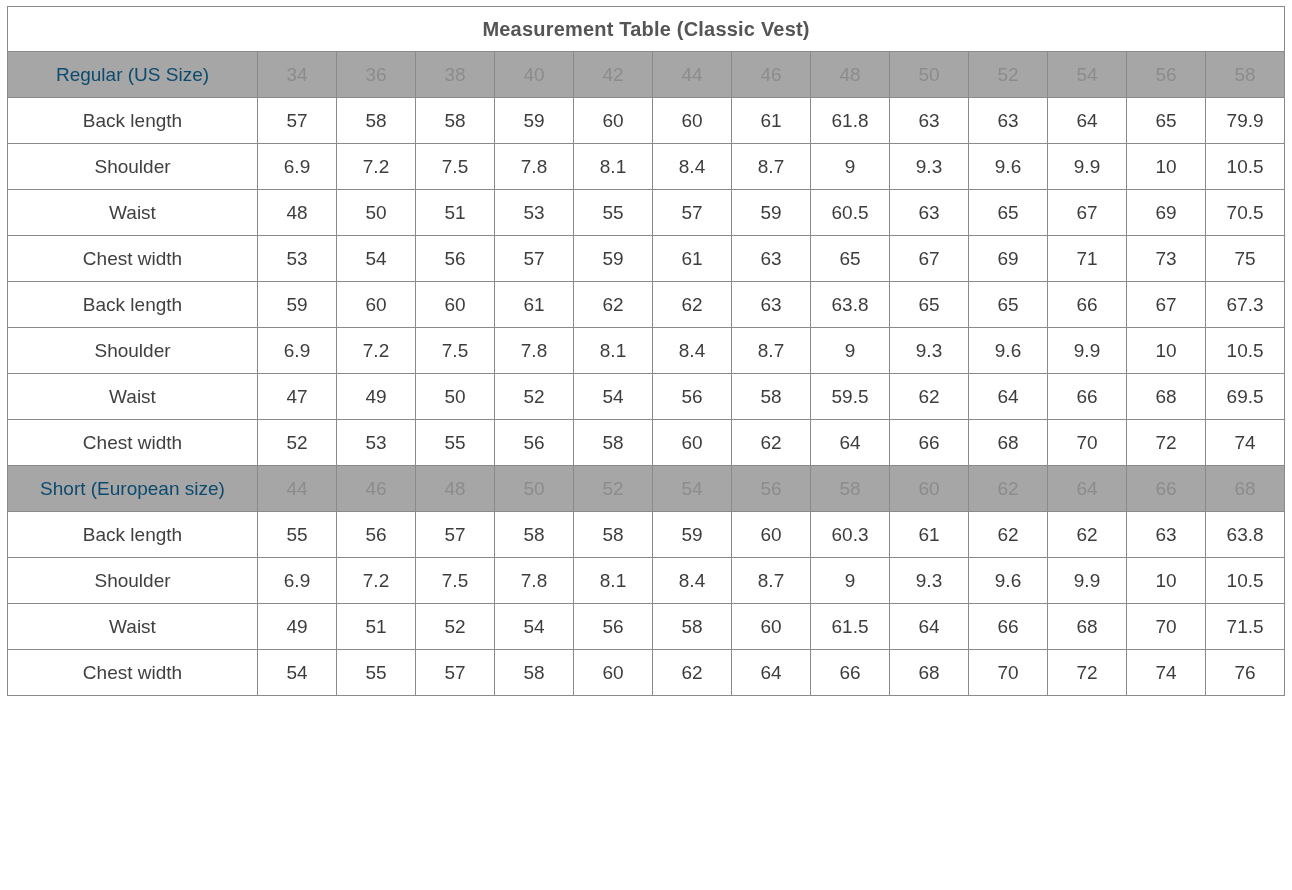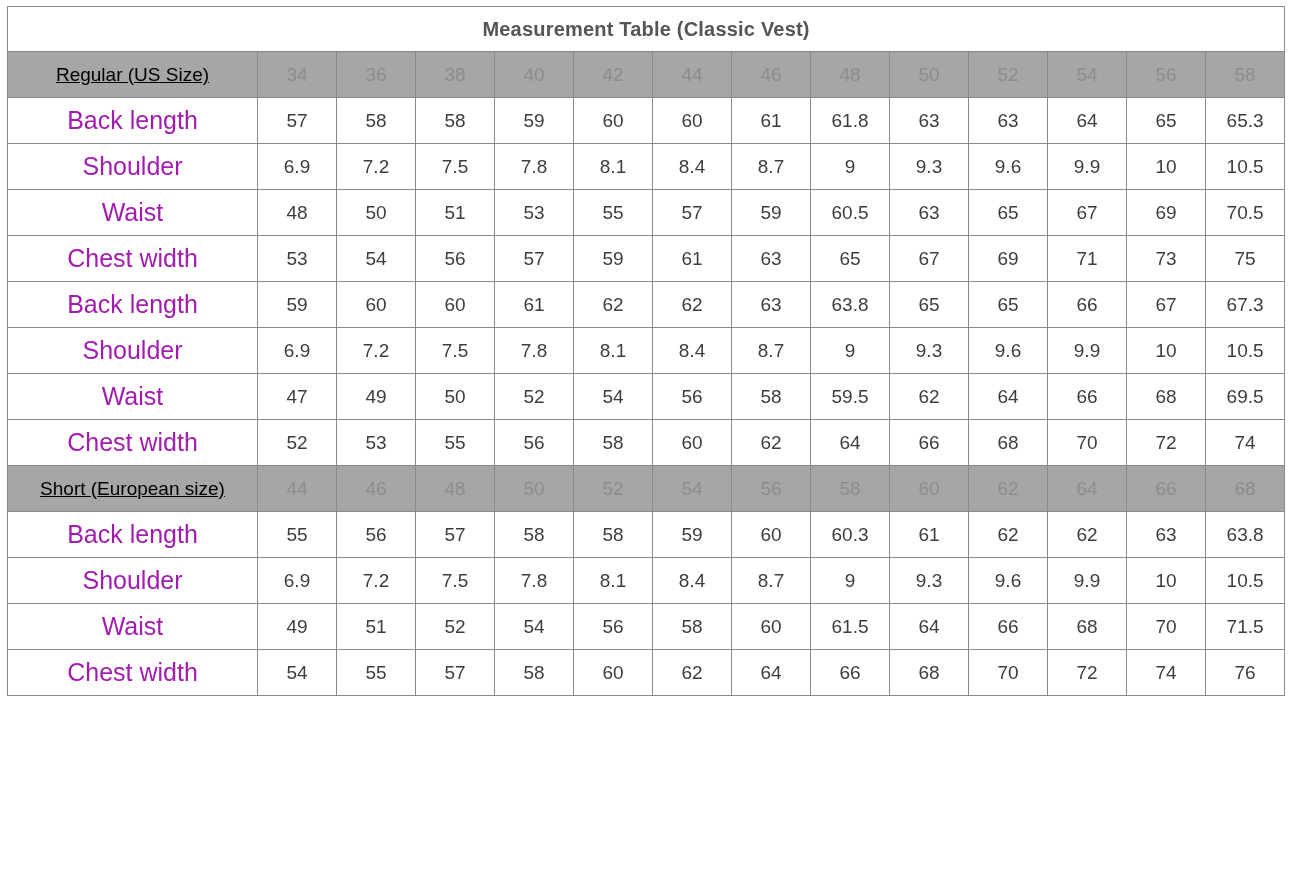--- a/index.html
+++ b/index.html
@@ -46,33 +46,32 @@
   }
   
   tr.size-row td {
     height: 45px;
     background: #a6a6a6;
     color: #8c8c8c;
     font-size: 19px;
   }
   tr.size-row td.label {
     font-size: 19px;
-    color: #000000;
-    text-decoration: underline;
+    color: #0c4a6e;
   }
   
   tr.data-row td {
     height: 45px;
     background: #ffffff;
     color: #3d3d3d;
     font-size: 19px;
   }
   tr.data-row td.label {
-    font-size: 25px;
-    color: #a21caf;
+    font-size: 19px;
+    color: #404040;
   }
   col.label-col { width: 250px; }
   col.val-col { width: 79px; }
 </style>
 </head>
 <body>
 
 <div id="page">
   <table class="measurement-table">
     <colgroup>
@@ -120,21 +119,21 @@
           <td>58</td>
           <td>59</td>
           <td>60</td>
           <td>60</td>
           <td>61</td>
           <td>61.8</td>
           <td>63</td>
           <td>63</td>
           <td>64</td>
           <td>65</td>
-          <td>65.3</td>
+          <td>79.9</td>
         </tr>
         <tr class="data-row">
           <td class="label">Shoulder</td>
           <td>6.9</td>
           <td>7.2</td>
           <td>7.5</td>
           <td>7.8</td>
           <td>8.1</td>
           <td>8.4</td>
           <td>8.7</td>

